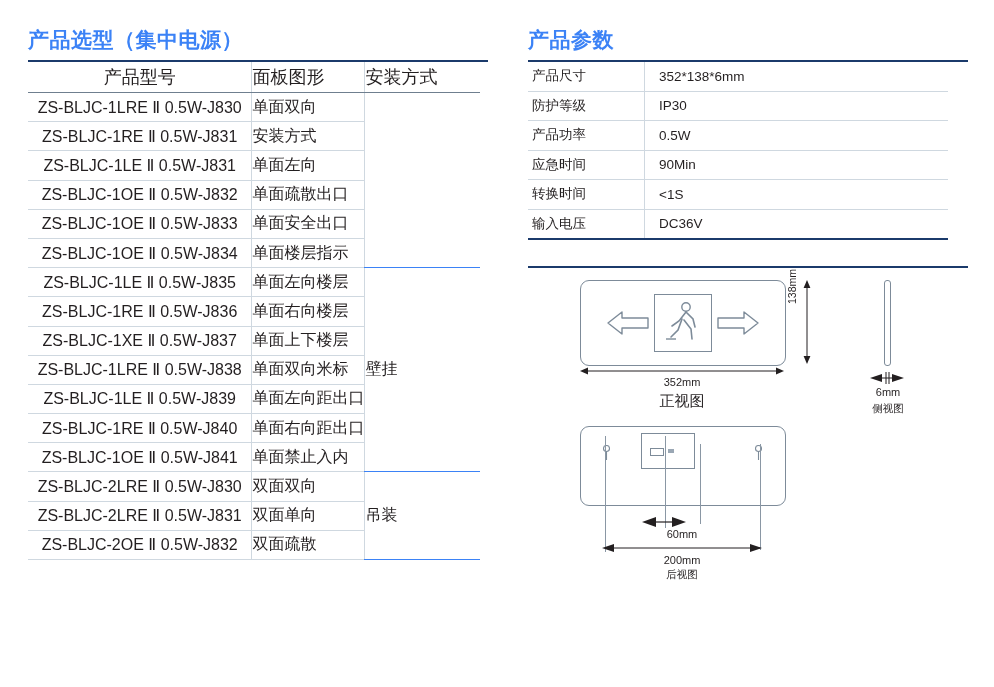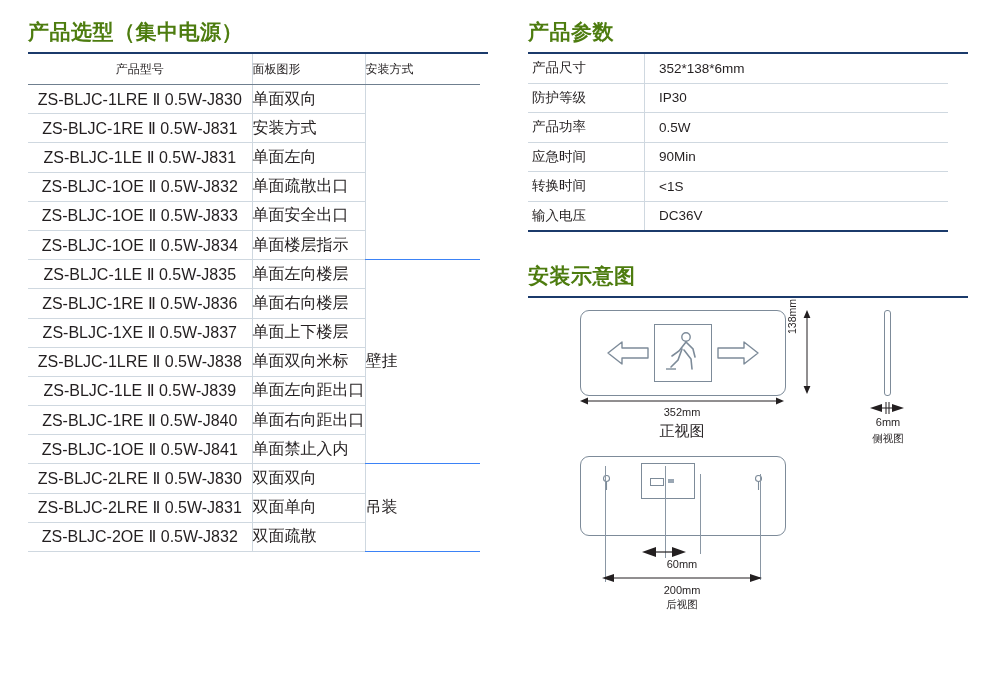--- a/index.html
+++ b/index.html
@@ -12,22 +12,22 @@
     overflow:hidden;
   }
   .page{position:relative;width:994px;height:687px;}
 
   .col-left{position:absolute;left:28px;top:14px;width:460px;}
   .col-right{position:absolute;left:528px;top:14px;width:440px;}
 
   h2.section{
     font-size:21px;
     font-weight:bold;
-    color:#4d7c0f;
-    margin:4px 0 6px 0;
+    color:#3b82f6;
+    margin:12px 0 6px 0;
     letter-spacing:0.5px;
   }
   .rule{
     height:2px;background:#1b3a6b;border:0;margin:0 0 0 0;
   }
 
   table{
     border-collapse:collapse;
     width:100%;
     font-size:13.5px;
@@ -42,21 +42,21 @@
   
   .sel-table{width:452px;margin-top:0;}
   .sel-table td{
     height:28.2px;
     border-bottom:1px solid #cfd8e0;
     font-size:16px;
     white-space:nowrap;
   }
   .sel-table tr.head td{
     border-bottom:1px solid #6f7f8f;
-    font-size:12px;
+    font-size:18px;
     height:30px;
     margin-top:16px;
   }
   .sel-table td.c1{width:224px;text-align:center;}
   .sel-table td.c2{width:112px;}
   .sel-table td.c3{width:116px;}
   .sel-table td.c2, .sel-table td.c3{
     border-left:1px solid #cfd8e0;
   }
   .sel-table tr.head td.c1{border-bottom:1px solid #6f7f8f;}
@@ -299,21 +299,20 @@
         <td class="v">&lt;1S</td>
       </tr>
       <tr>
         <td class="k">输入电压</td>
         <td class="v">DC36V</td>
       </tr>
     </tbody>
       </table>
 
     <div style="height:26px"></div>
-    <h2 class="section">安装示意图</h2>
     <hr class="rule">
 
     <div class="diagram">
 
       <div class="dbox front">
         <div class="front-inner">
           <span class="arrow-left">
             <svg width="44" height="30" viewBox="0 0 44 30">
               <polygon points="2,15 16,4 16,10 42,10 42,20 16,20 16,26" fill="#ffffff" stroke="#7d8b99" stroke-width="1.4" stroke-linejoin="round"></polygon>
             </svg>

